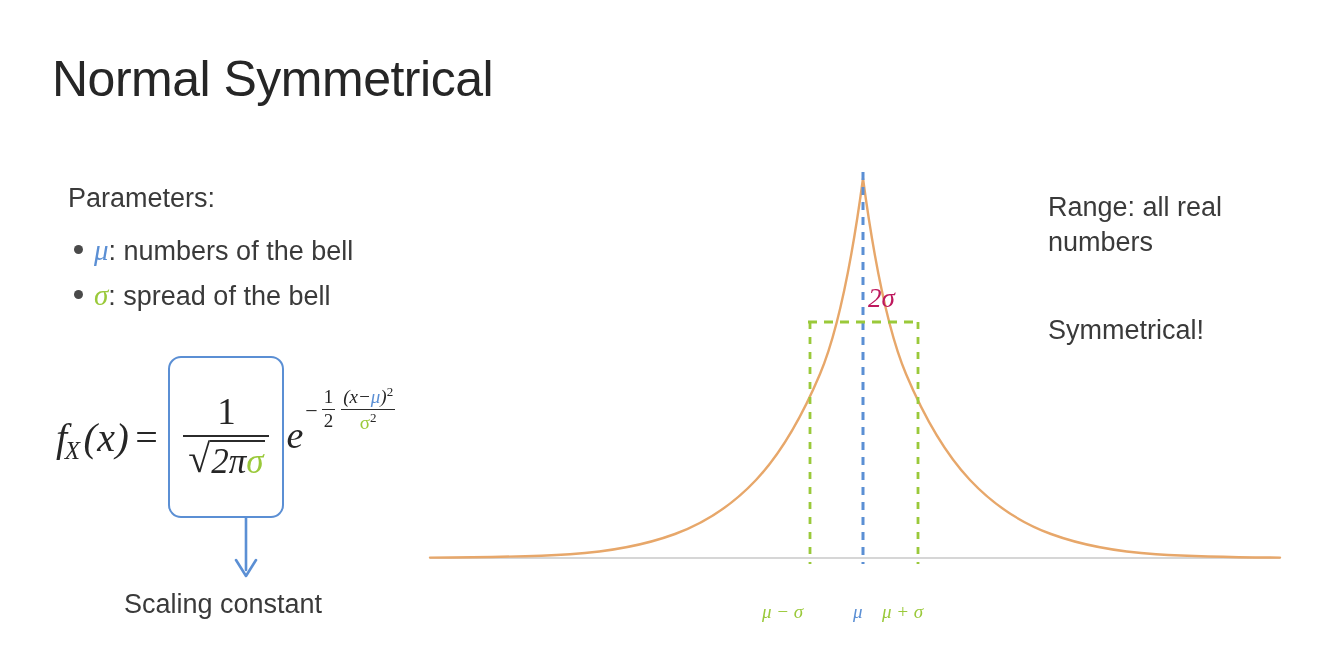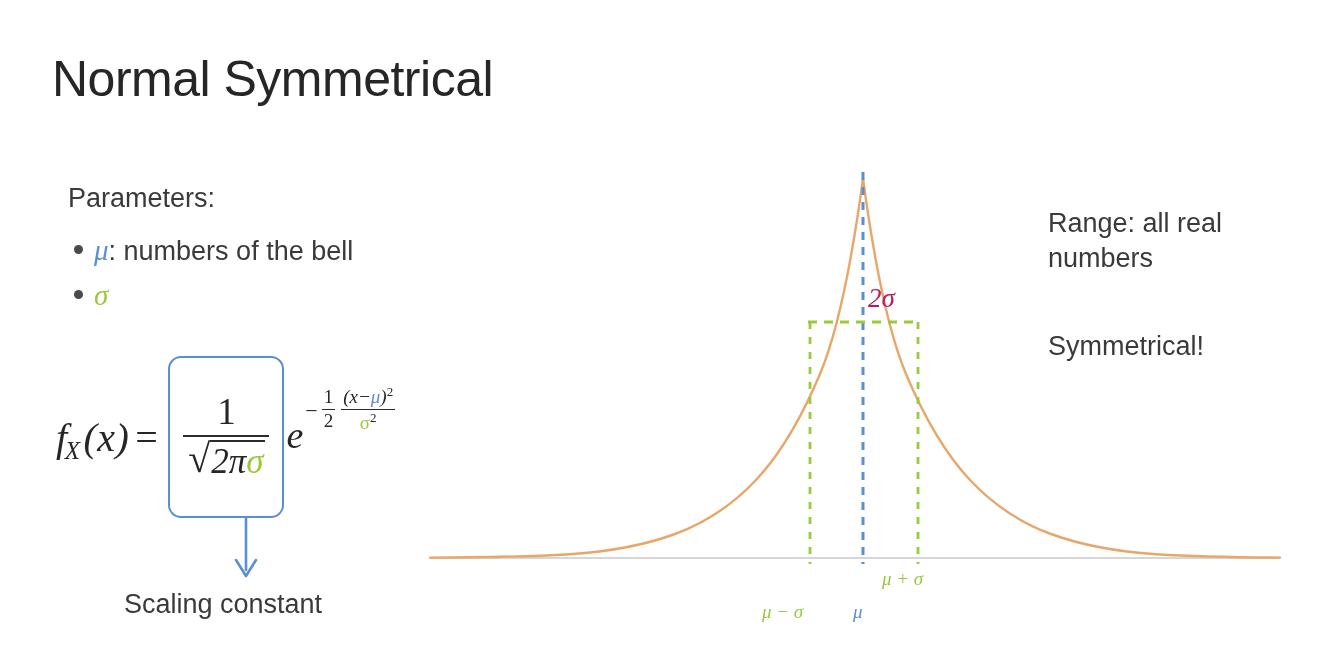--- a/index.html
+++ b/index.html
@@ -229,37 +229,37 @@
   .axis-label {
     position: absolute;
     font-family: "Liberation Serif", serif;
     font-style: italic;
     font-size: 19px;
     white-space: nowrap;
     margin-top: 44px;
   }
   #label-mu-minus-sigma { left: 762px; top: 557px; color: #9ac93a; }
   #label-mu            { left: 853px; top: 557px; color: #5b8fd4; }
-  #label-mu-plus-sigma { left: 882px; top: 524px; color: #9ac93a; }
+  #label-mu-plus-sigma { left: 882px; top: 557px; color: #9ac93a; }
   #label-two-sigma {
     position: absolute;
     left: 868px;
     top: 283px;
     font-family: "Liberation Serif", serif;
     font-style: italic;
     font-size: 27px;
     color: #be185d;
     white-space: nowrap;
   }
 
   
   #notes-block {
     position: absolute;
     left: 1048px;
-    top: 206px;
+    top: 190px;
     width: 250px;
     font-size: 27px;
     color: #3a3a3a;
     line-height: 1.28;
   }
   #note-symmetrical { margin-top: 54px; }
 </style>
 </head>
 <body>
 
@@ -270,20 +270,21 @@
 
   <div class="param-row">
     <span class="param-bullet"></span>
     <span class="greek greek-mu">μ</span>
     <span>: numbers of the bell</span>
   </div>
 
   <div class="param-row">
     <span class="param-bullet"></span>
     <span class="greek greek-sig">σ</span>
+    <span>: spread of the bell</span>
   </div>
 </div>
 
 <div id="formula-block">
 
   <span class="lhs">
     <span>f</span>
       <span class="sub">X</span>
       <span>(x)</span>
     <span class="eq">=</span>

